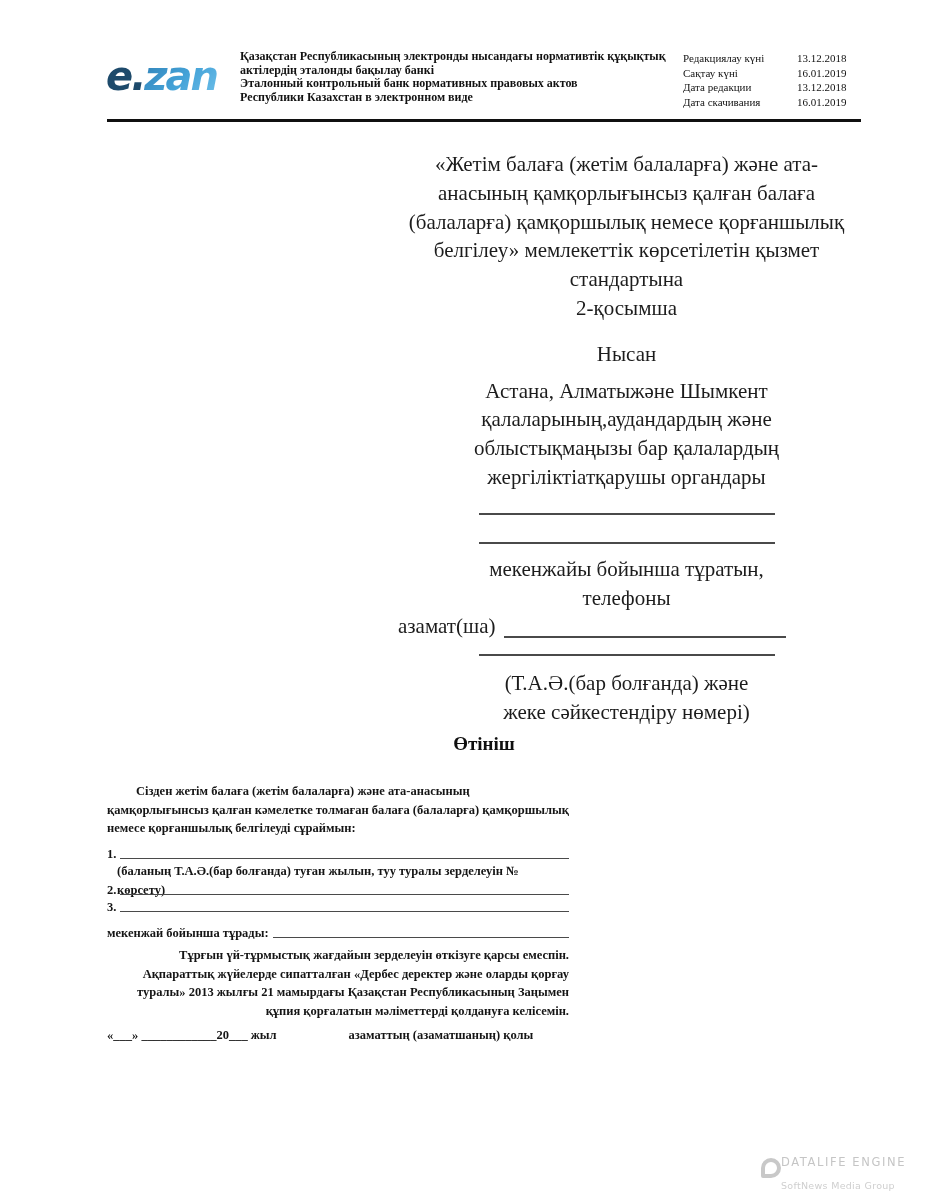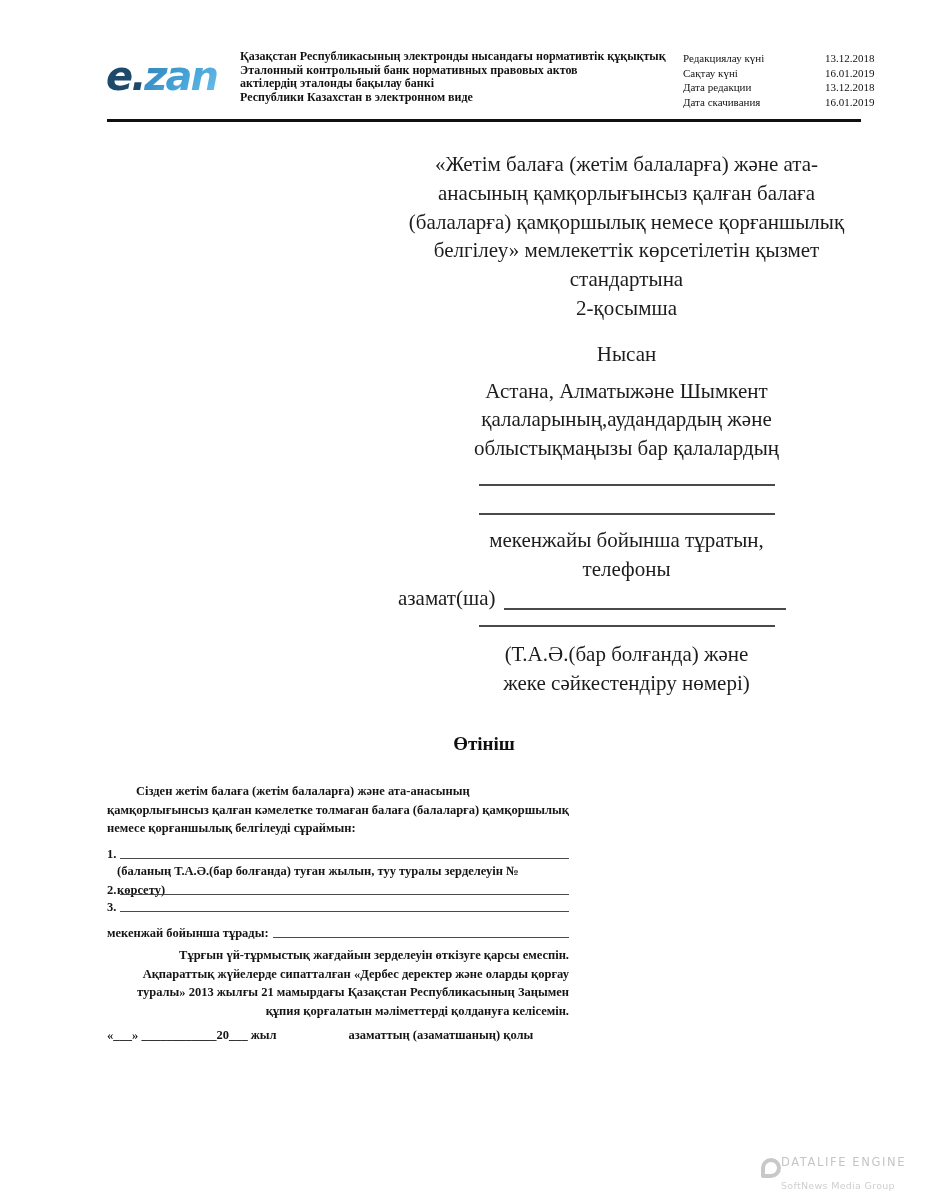--- a/index.html
+++ b/index.html
@@ -12,21 +12,21 @@
           font-family:"DejaVu Sans",sans-serif; font-weight:700; font-style:italic;
           font-size:40px; letter-spacing:-2px; line-height:44px; }
   .logo-dark { color:#1d4a6b; }
   .logo-blue { background:linear-gradient(135deg,#2e7fb5 0%,#45a3d8 55%,#6fc0ea 100%);
                -webkit-background-clip:text; background-clip:text; color:transparent; }
 
   .desc { position:absolute; left:240px; top:50px; width:445px;
           font-weight:700; font-size:12px; line-height:13.5px; color:#121212; }
 
   .meta { position:absolute; left:683px; top:51px; font-size:11px; line-height:14.5px; color:#121212; }
-  .meta-row { display:flex;gap:28px; }
+  .meta-row { display:flex; }
   .meta-label { width:114px; }
 
   .rule { position:absolute; left:107px; top:119px; width:754px; height:3px; background:#101010; }
 
   
   .col { position:absolute; left:381px; top:150px; width:491px; text-align:center;
          font-size:21px; line-height:28.8px; color:#1c1c1c; }
   .form-label { margin-top:17px; }
   .recipient { margin-top:8px; }
   .cline { height:0; border-bottom:2px solid #4a4a4a; width:296px; margin-left:auto; margin-right:auto; }
@@ -68,22 +68,22 @@
 <body>
 
 <div class="page">
 
   <div class="logo">
     <span class="logo-dark">e.</span><span class="logo-blue">zan</span>
   </div>
 
   <div class="desc">
     <div>Қазақстан Республикасының электронды нысандағы нормативтік құқықтық</div>
+    <div>актілердің эталонды бақылау банкі</div>
     <div>Эталонный контрольный банк нормативных правовых актов</div>
-    <div>актілердің эталонды бақылау банкі</div>
     <div>Республики Казахстан в электронном виде</div>
   </div>
 
   <div class="meta">
     <div class="meta-row">
       <span class="meta-label">Редакциялау күні</span>
       <span class="meta-value">13.12.2018</span>
     </div>
     <div class="meta-row">
       <span class="meta-label">Сақтау күні</span>
@@ -108,20 +108,21 @@
     <div>белгілеу» мемлекеттік көрсетілетін қызмет</div>
     <div>стандартына</div>
     <div>2-қосымша</div>
 
     <div class="form-label">Нысан</div>
 
     <div class="recipient">
       <div>Астана, Алматыжәне Шымкент</div>
       <div>қалаларының,аудандардың және</div>
       <div>облыстықмаңызы бар қалалардың</div>
+      <div>жергіліктіатқарушы органдары</div>
     </div>
 
     <div class="cline cline-1"></div>
     <div class="cline cline-2"></div>
 
     <div class="residence">мекенжайы бойынша тұратын,</div>
     <div>телефоны</div>
 
     <div class="citizen-row">
       <span class="txt">азамат(ша)</span>

